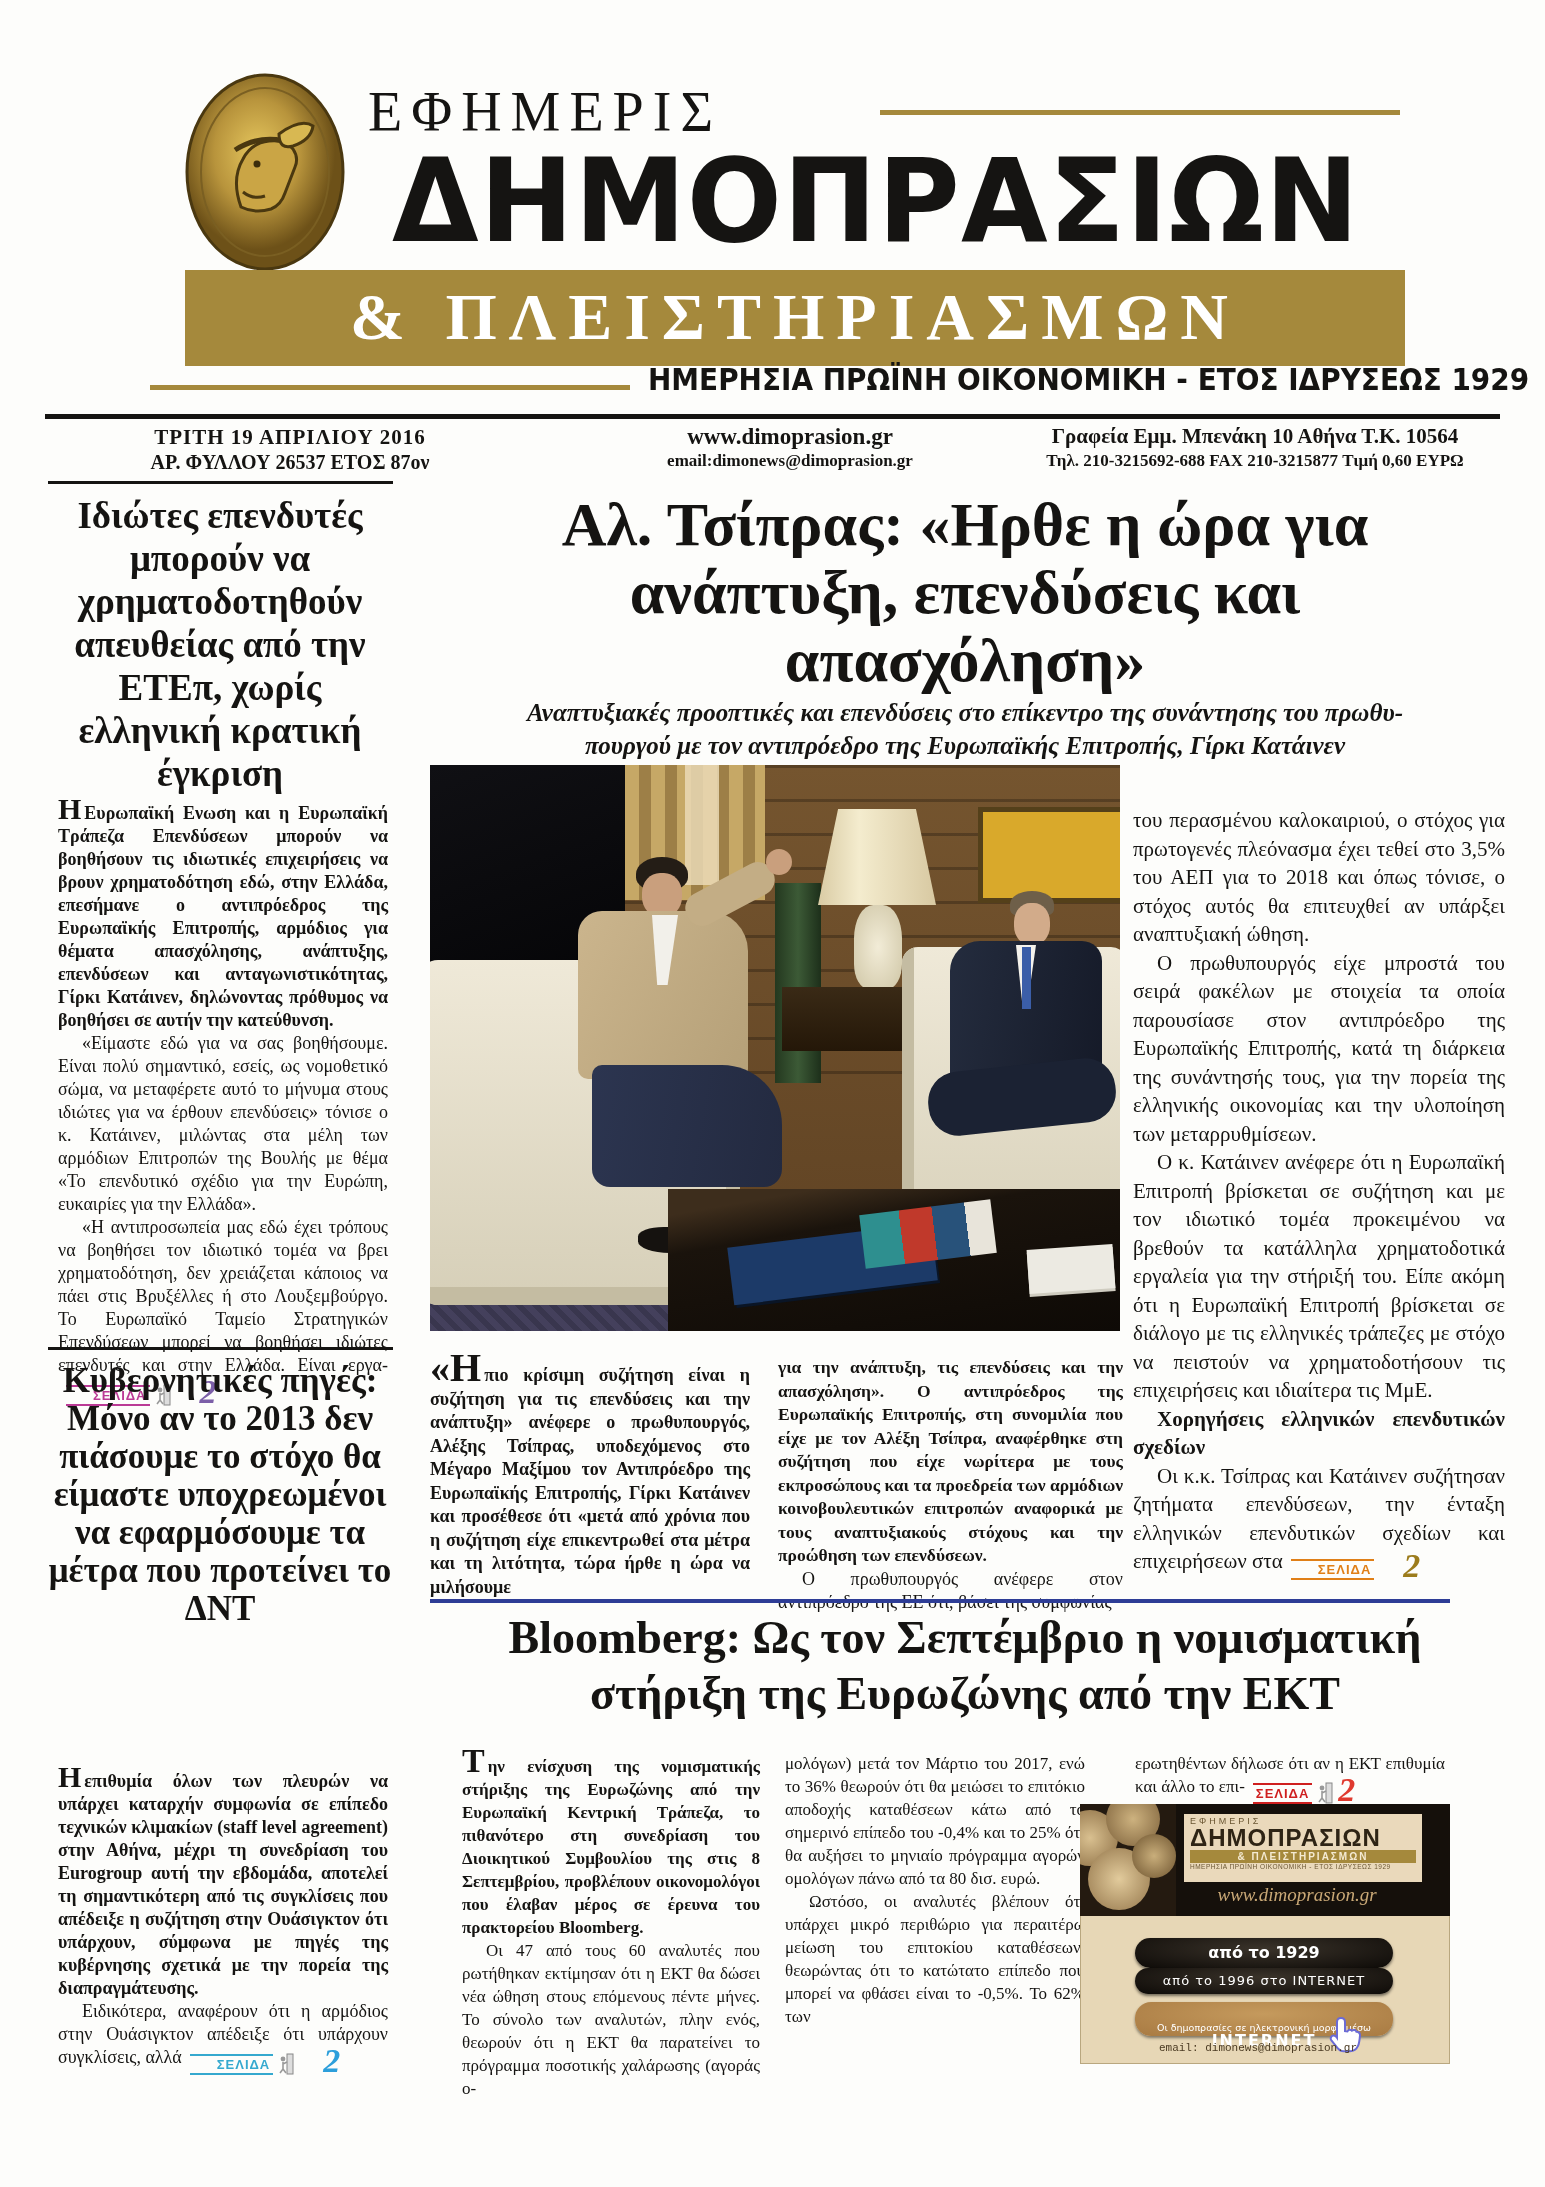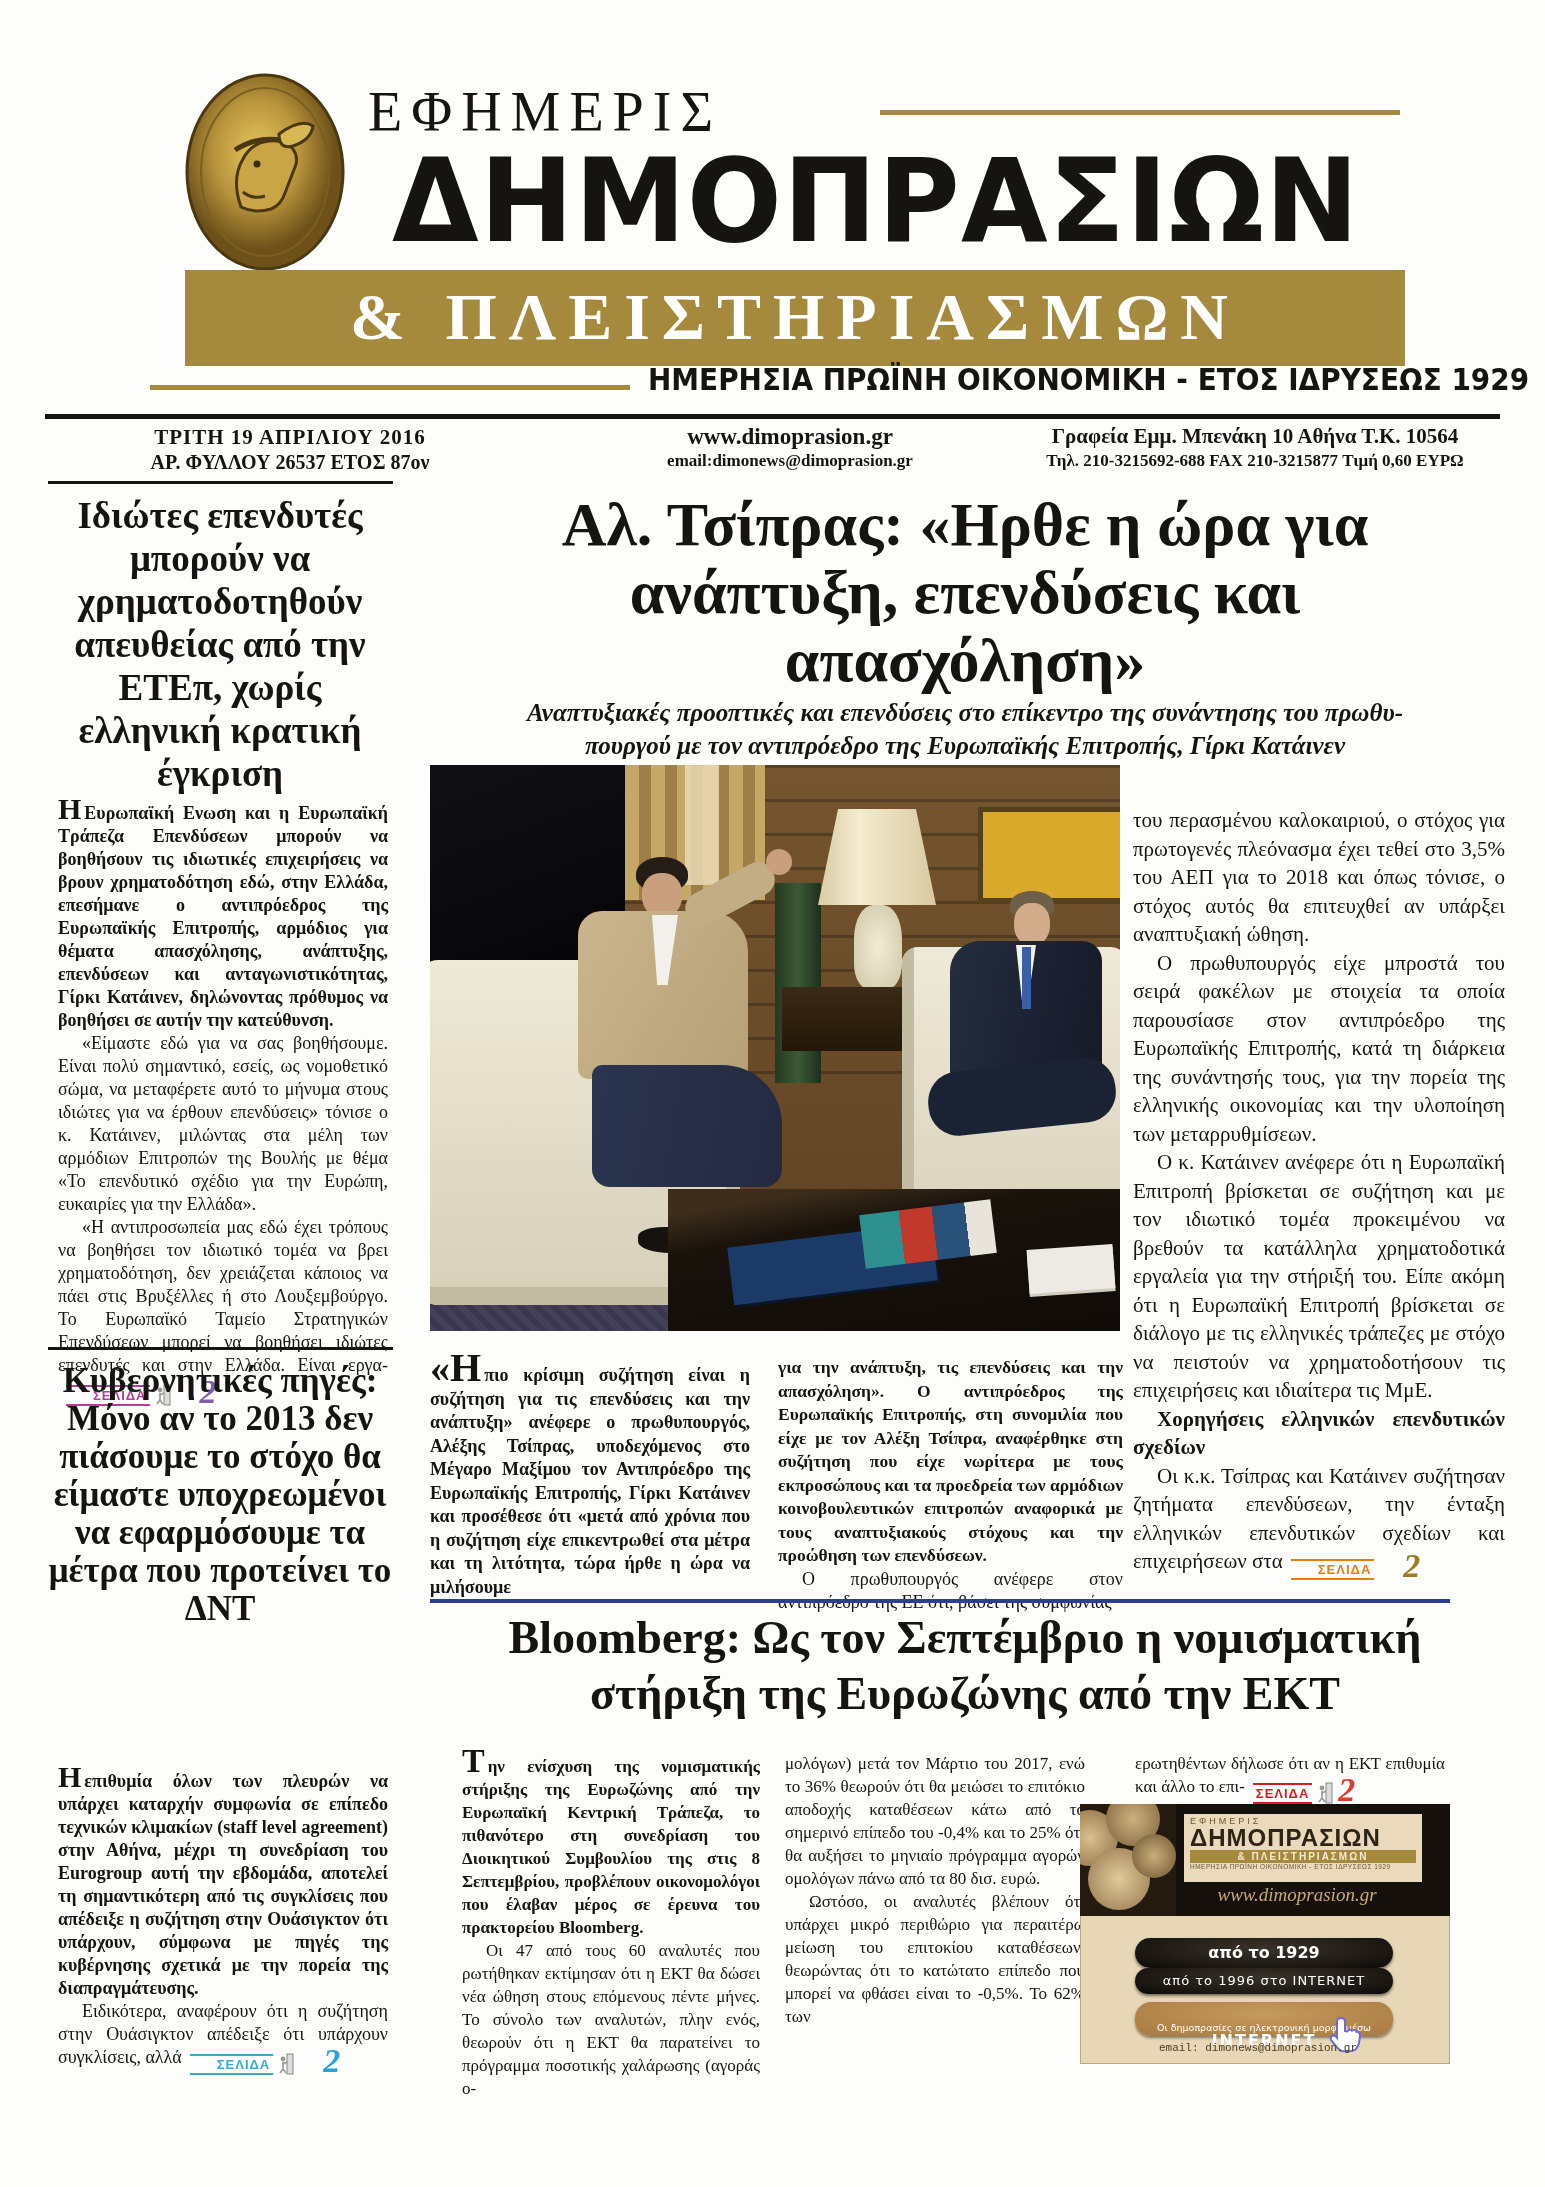--- a/index.html
+++ b/index.html
@@ -136,21 +136,21 @@
             <path d="M5 9 l0 7 M5 11 l4 -2 M5 16 l-3 4 M5 16 l3 4" stroke="#999" stroke-width="1.6" fill="none"></path>
           </svg>
           <span class="num">2</span>
         </span></p>
   </div>
 
   <div class="abs" style="left:48px;top:1347px;width:345px;height:3px;background:#151412;"></div>
   <div class="abs sb-head2" style="left:48px;top:1362px;width:344px;">Κυβερνητικές πηγές: Μόνο αν το 2013 δεν πιάσουμε το στόχο θα είμαστε υποχρεωμένοι να εφαρμόσουμε τα μέτρα που προτείνει το ΔΝΤ</div>
   <div class="abs sb-body just" style="left:58px;top:1768px;width:330px;">
     <p class="b"><span class="lead-init">Η</span><span>επιθυμία όλων των πλευρών να υπάρχει καταρχήν συμφωνία σε επίπεδο τεχνικών κλιμακίων (staff level agreement) στην Αθήνα, μέχρι τη συνεδρίαση του Eurogroup αυτή την εβδομάδα, αποτελεί τη σημαντικότερη από τις συγκλίσεις που απέδειξε η συζήτηση στην Ουάσιγκτον ότι υπάρχουν, σύμφωνα με πηγές της κυβέρνησης σχετικά με την πορεία της διαπραγμάτευσης.</span></p>
-    <p class="ind"><span>Ειδικότερα, αναφέρουν ότι η συζήτηση στην Ουάσιγκτον απέδειξε ότι υπάρχουν συγκλίσεις, αλλά</span><span class="jump j2">
+    <p class="ind"><span>Ειδικότερα, αναφέρουν ότι η αρμόδιος στην Ουάσιγκτον απέδειξε ότι υπάρχουν συγκλίσεις, αλλά</span><span class="jump j2">
           <span class="lbl">ΣΕΛΙΔΑ</span>
           <svg width="16" height="22" viewBox="0 0 16 22">
             <rect x="9" y="1" width="6" height="20" fill="#ddd" stroke="#888"></rect>
             <circle cx="5" cy="6" r="2.4" fill="#999"></circle>
             <path d="M5 9 l0 7 M5 11 l4 -2 M5 16 l-3 4 M5 16 l3 4" stroke="#999" stroke-width="1.6" fill="none"></path>
           </svg>
           <span class="num">2</span>
         </span></p>
   </div>
 

